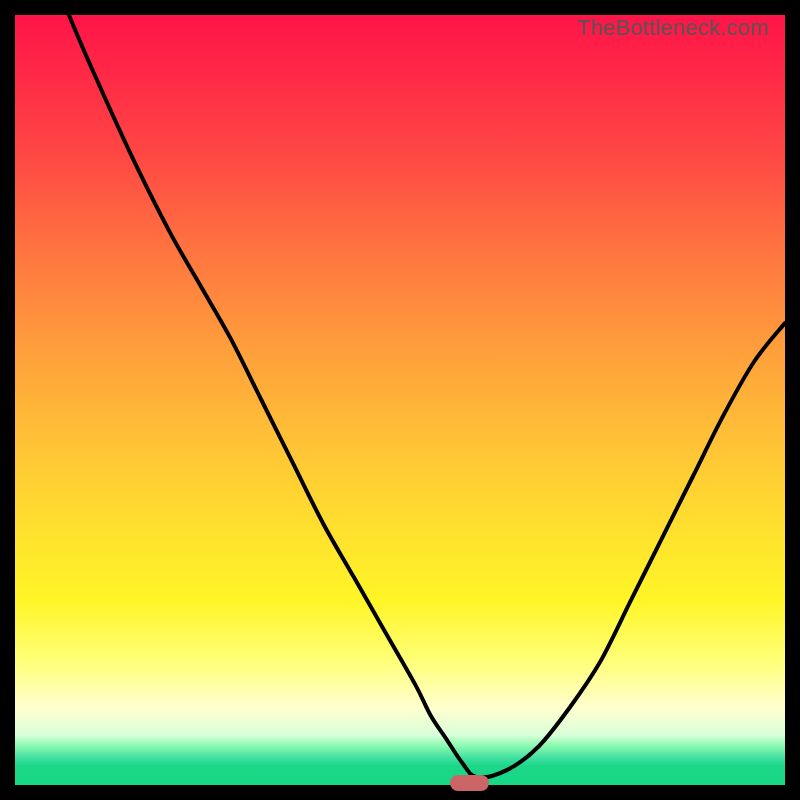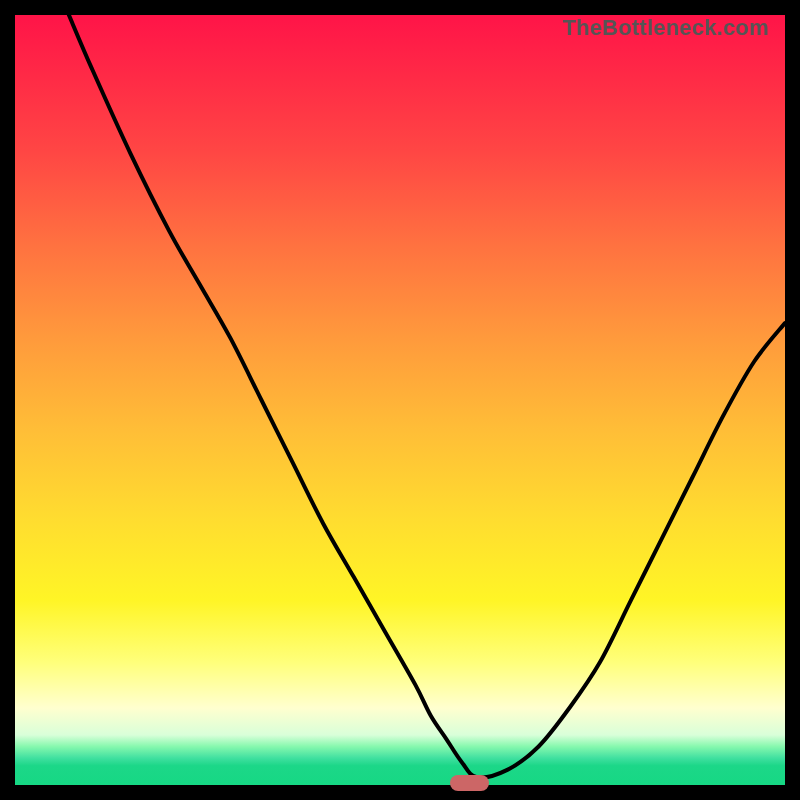--- a/index.html
+++ b/index.html
@@ -41,21 +41,21 @@
       #1cd788 97.5%,
       #16d884 100%
     );
   }
   .credit {
     position: absolute;
     top: 0px;
     right: 16px;
     color: #555555;
     font-size: 22px;
-    font-weight: 700;
+    font-weight: 400;
     letter-spacing: 0.2px;
     white-space: nowrap;
   }
   svg.curve {
     position: absolute;
     left: 0;
     top: 0;
     width: 770px;
     height: 770px;
   }

